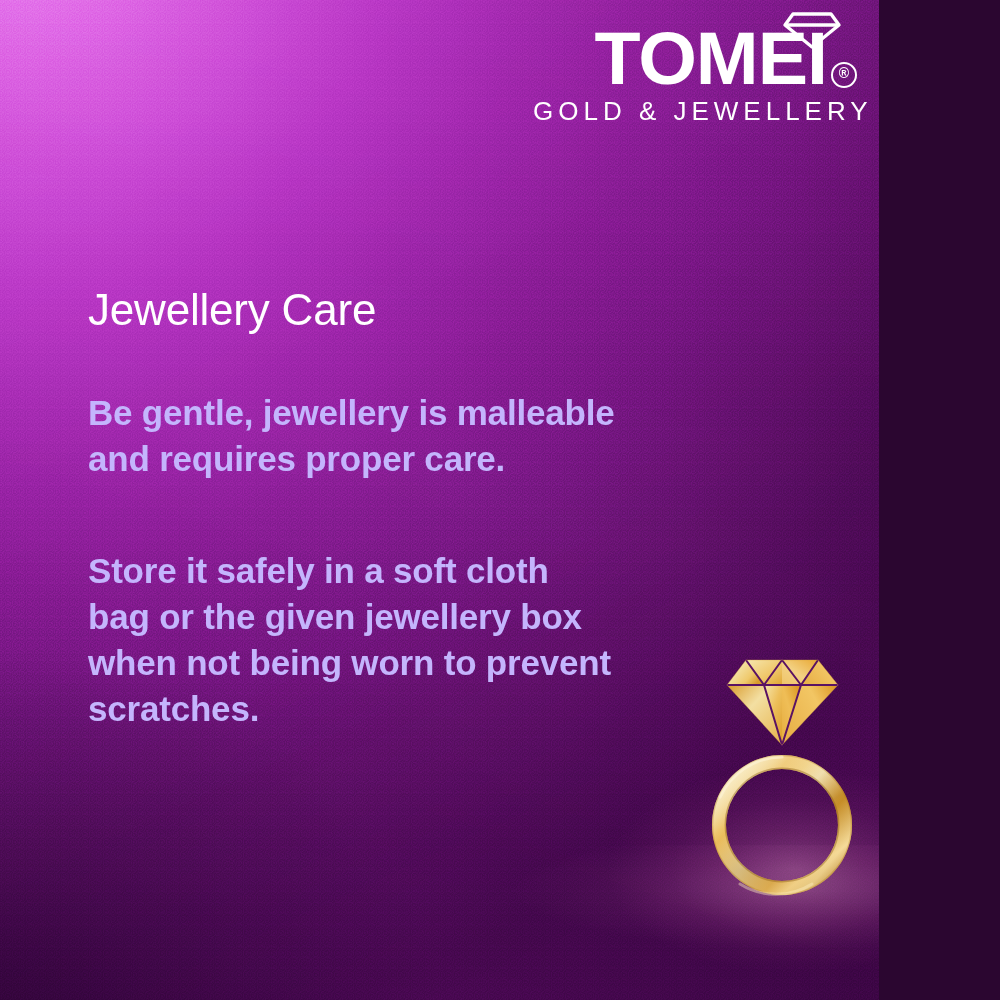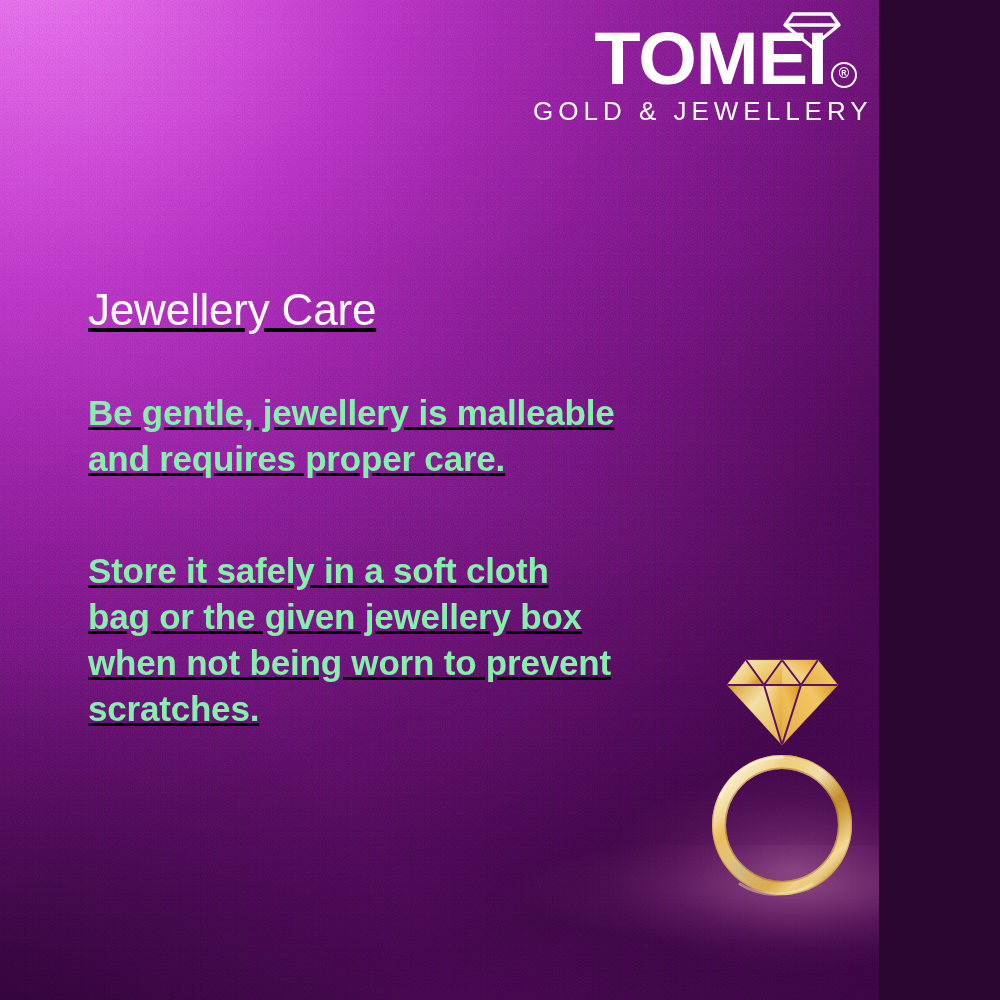--- a/index.html
+++ b/index.html
@@ -167,39 +167,38 @@
     color: #ffffff;
     white-space: nowrap;
   }
 
   
   .copy {
     position: absolute;
     left: 88px;
     top: 284px;
     width: 600px;
-    text-decoration: underline;
   }
   .headline {
     margin: 0;
     font-family: "Liberation Sans", sans-serif;
     font-weight: 300;
     font-size: 44px;
     line-height: 52px;
     letter-spacing: -0.2px;
     color: #ffffff;
   }
   .para {
     margin: 0;
     font-family: "Liberation Sans", sans-serif;
     font-weight: 700;
     font-size: 35px;
     line-height: 46px;
     letter-spacing: -0.2px;
-    color: #86efac;
+    color: #c4b5fd;
     max-width: 545px;
   }
   .para-1 { margin-top: 54px; }
   .para-2 { margin-top: 66px; max-width: 530px; }
 
   
   .ring-art {
     position: absolute;
     left: 690px;
     top: 645px;

